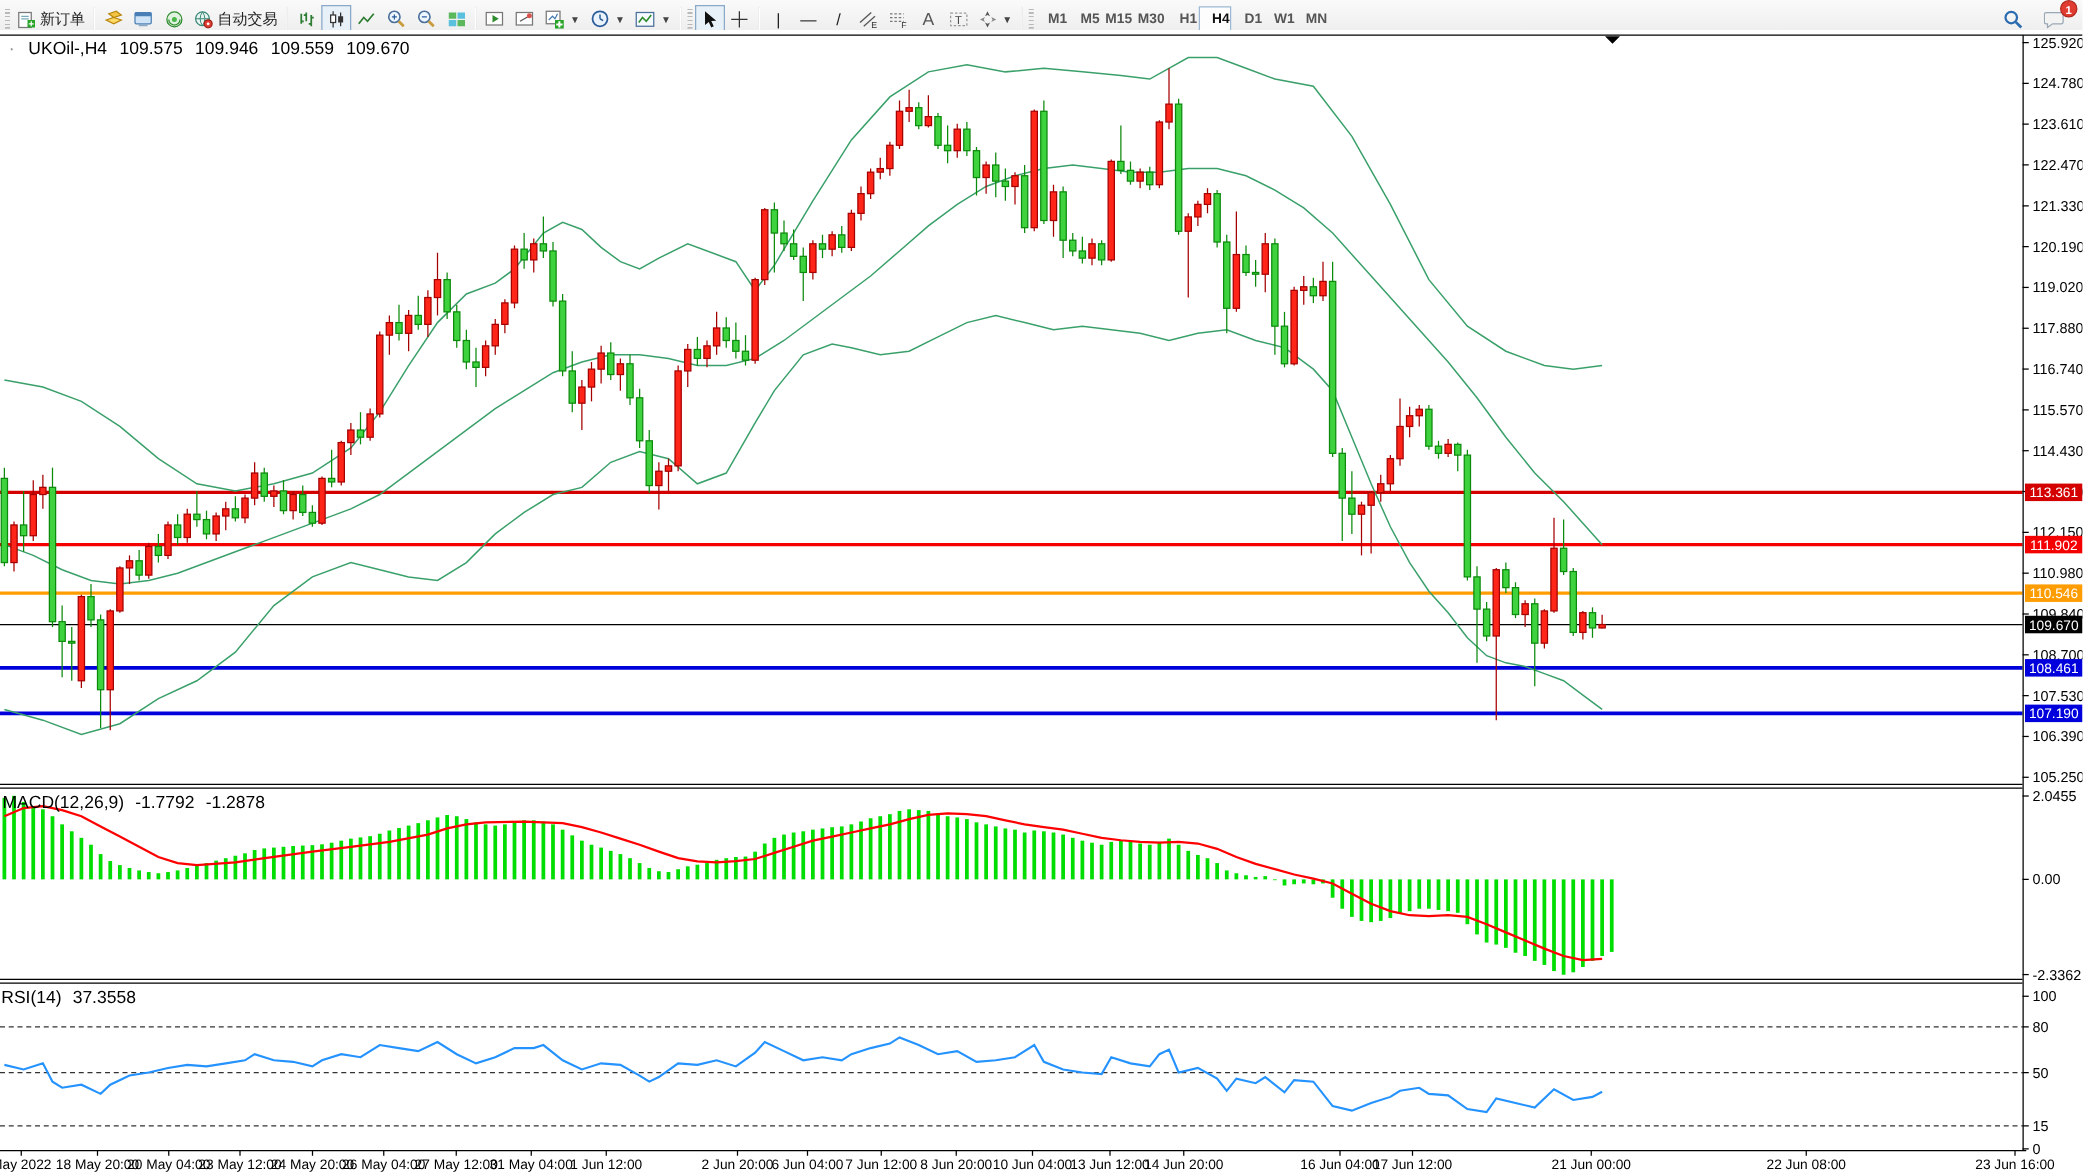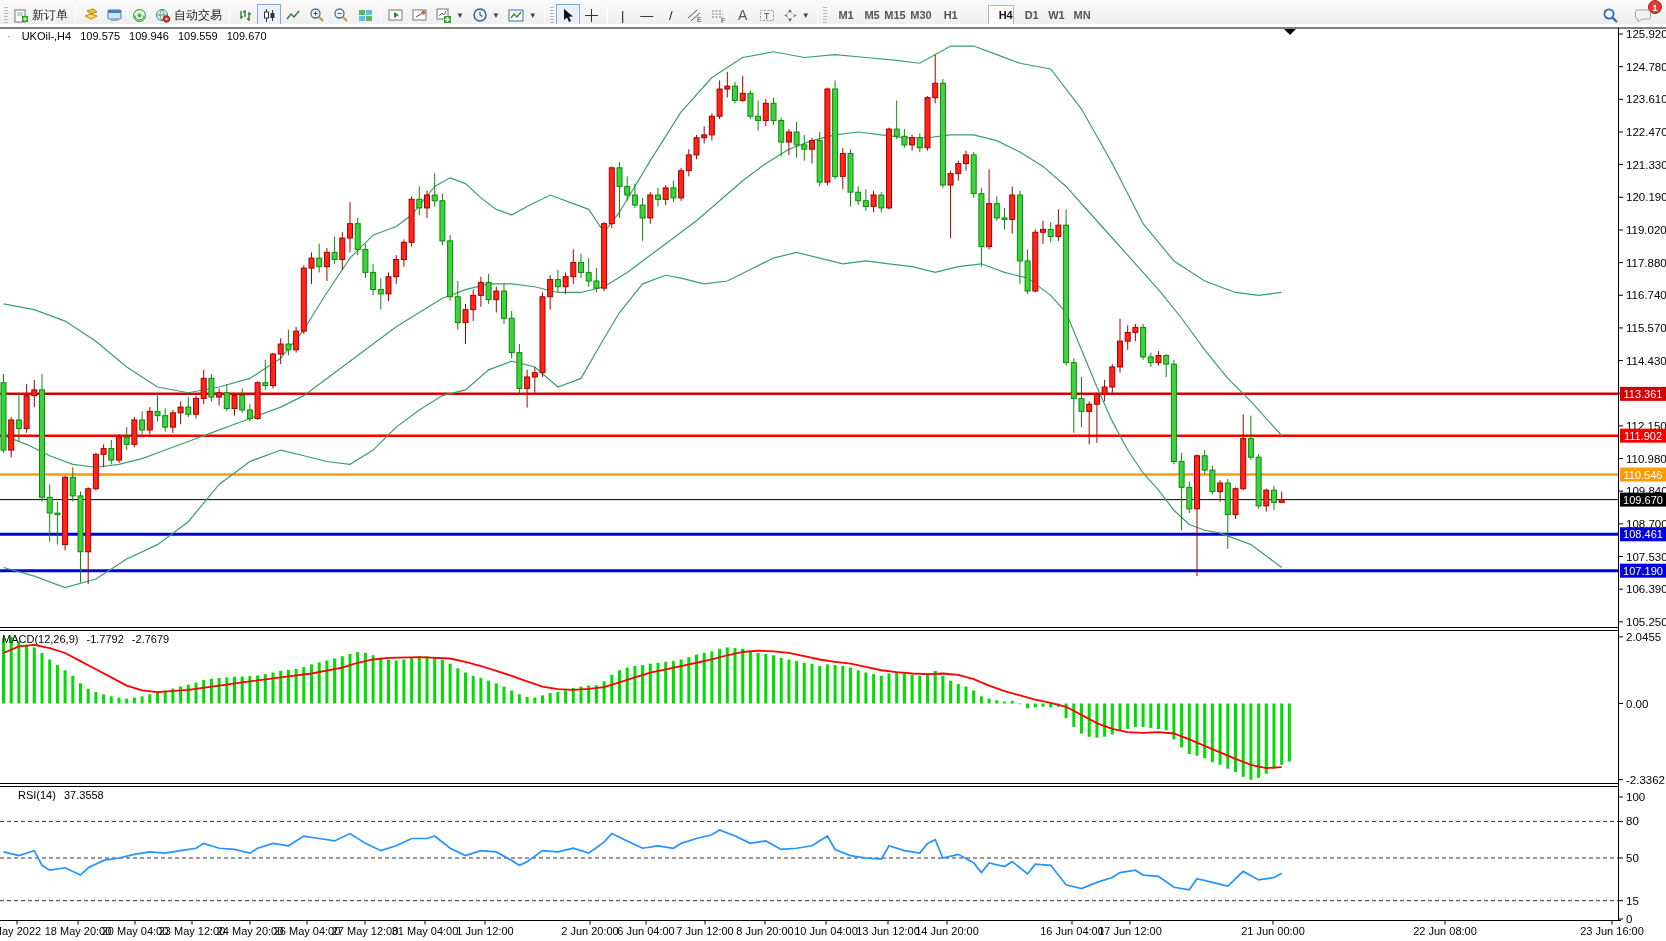--- a/index.html
+++ b/index.html
@@ -13,36 +13,36 @@
     background:repeating-linear-gradient(180deg,#b9b9b9 0 1px,transparent 1px 3px); }
   .sep { width:1px; height:18px; background:#c2c2c2; border-right:1px solid #fff; margin:0 3px; }
   .tb-btn { height:22px; min-width:24px; border:1px solid transparent; background:transparent;
     display:inline-flex; align-items:center; justify-content:center; gap:3px;
     font-size:12px; color:#222; padding:0 3px; cursor:default; }
   .tb-btn.pressed { border:1px solid #8aa8c8; background:#e9f1f8; }
   .tb-btn svg { display:block; }
   .caret { font-size:8px; color:#444; margin-left:1px; }
   .tf { height:20px; min-width:26px; font-size:11px; font-weight:bold; color:#555;
     border:1px solid transparent; background:transparent;text-align:right; }
-  .tf.active { border:1px solid #9db8d2; background:#fdfdfd; color:#111;margin-left:29px; }
+  .tf.active { border:1px solid #9db8d2; background:#fdfdfd; color:#111; }
   .tb-right { margin-left:auto; display:flex; align-items:center; gap:8px; padding-right:8px; }
   .chat-wrap { position:relative; }
   .chat-badge { position:absolute; top:-5px; right:-7px; width:14px; height:14px; border-radius:50%;
     background:#e03c31; color:#fff; font-size:9px; font-weight:bold; text-align:center; line-height:14px;
     border:1px solid #b02a22; }
   .glyph { font-size:13px; line-height:1; }
   
   .chart-wrap { position:absolute; top:24px; left:0; width:1666px; height:917px; background:#fff; }
   #chart { position:absolute; top:0; left:0; }
-  .overlay { position:absolute; font-size:11px; color:#000; white-space:nowrap; }
+  .overlay { position:absolute; font-size:14px; color:#000; white-space:nowrap; }
   .chart-title { left:7px; top:6px; }
   .chart-title .dot { color:#888; margin-right:5px; }
   .chart-title span + span { margin-left:6px; }
   .macd-label { left:2px; top:609px; }
-  .rsi-label  { left:18px; top:765px; }
+  .rsi-label  { left:1px; top:765px; }
   .lbl-val { margin-left:5px;text-align:center; }
 </style>
 </head>
 <body>
 
 <div class="toolbar">
   <div class="grip"></div>
 
   <button class="tb-btn">
     <span>
@@ -981,20 +981,20 @@
     <span class="dot">·</span><span>UKOil-,H4</span>
     <span>109.575</span>
     <span>109.946</span>
     <span>109.559</span>
     <span>109.670</span>
   </div>
 
   <div class="overlay macd-label">
     <span>MACD(12,26,9)</span>
     <span class="lbl-val">-1.7792</span>
-    <span class="lbl-val">-2.7679</span>
+    <span class="lbl-val">-1.2878</span>
   </div>
 
   <div class="overlay rsi-label">
     <span>RSI(14)</span>
     <span class="lbl-val">37.3558</span>
   </div>
 </div>
 
 </body></html>

